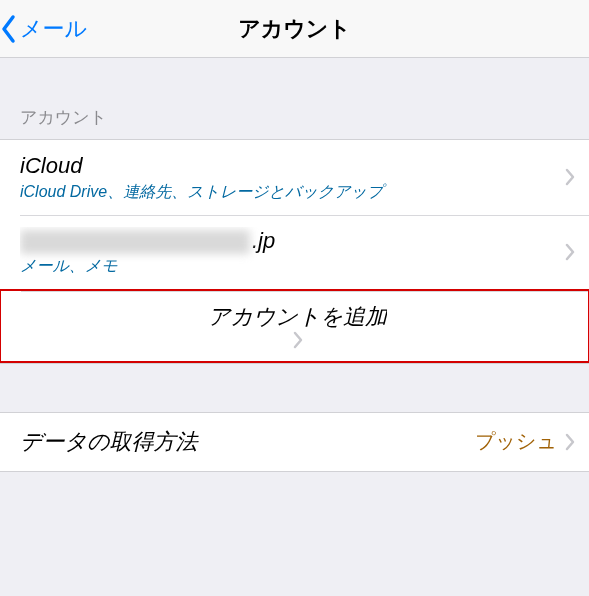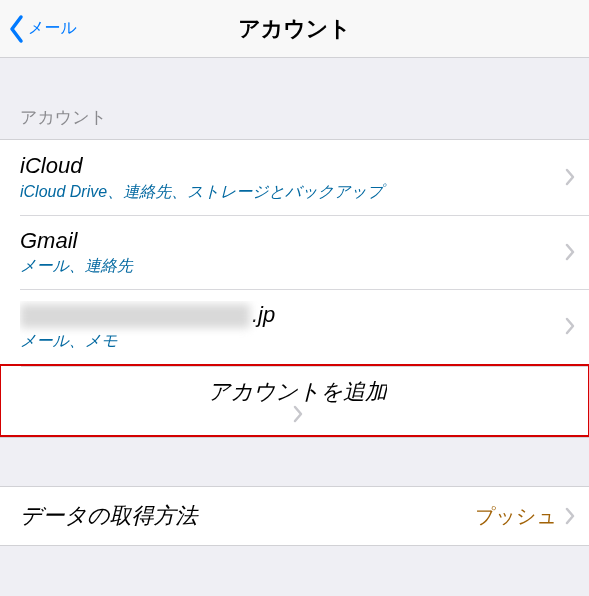--- a/index.html
+++ b/index.html
@@ -14,23 +14,23 @@
       height: 58px;
       background: #f8f8f8;
       border-bottom: 1px solid #d1d1d5;
       display: flex;
       align-items: center;
       position: relative;
     }
     .back {
       display: flex;
       align-items: center;
-      padding-left: 8px;
+      padding-left: 0;
       color: #007aff;
-      font-size: 16px;
+      font-size: 22px;
       cursor: pointer;
     }
     .back svg { width: 18px; height: 30px; margin-right: 2px; }
     .title {
       position: absolute;
       left: 0; right: 0;
       text-align: center;
       font-size: 22px;
       font-weight: 600;
       color: #000;
@@ -104,31 +104,20 @@
       <div class="row-title">iCloud</div>
       <div class="row-sub">iCloud Drive、連絡先、ストレージとバックアップ</div>
     </div>
     <div class="chevron">
       <svg viewBox="0 0 10 18">
           <polyline points="2,2 8,9 2,16" fill="none" stroke="#c7c7cc" stroke-width="2.5" stroke-linecap="round" stroke-linejoin="round"></polyline>
         </svg>
     </div>
   </div>
 
-  <div class="row">
-    <div class="row-body">
-      <div class="row-title">Gmail</div>
-      <div class="row-sub">メール、連絡先</div>
-    </div>
-    <div class="chevron">
-      <svg viewBox="0 0 10 18">
-          <polyline points="2,2 8,9 2,16" fill="none" stroke="#c7c7cc" stroke-width="2.5" stroke-linecap="round" stroke-linejoin="round"></polyline>
-        </svg>
-    </div>
-  </div>
 
   <div class="row">
     <div class="row-body">
       <div class="row-title"><span class="redacted-part"></span><span>.jp</span></div>
       <div class="row-sub">メール、メモ</div>
     </div>
     <div class="chevron">
       <svg viewBox="0 0 10 18">
           <polyline points="2,2 8,9 2,16" fill="none" stroke="#c7c7cc" stroke-width="2.5" stroke-linecap="round" stroke-linejoin="round"></polyline>
         </svg>

